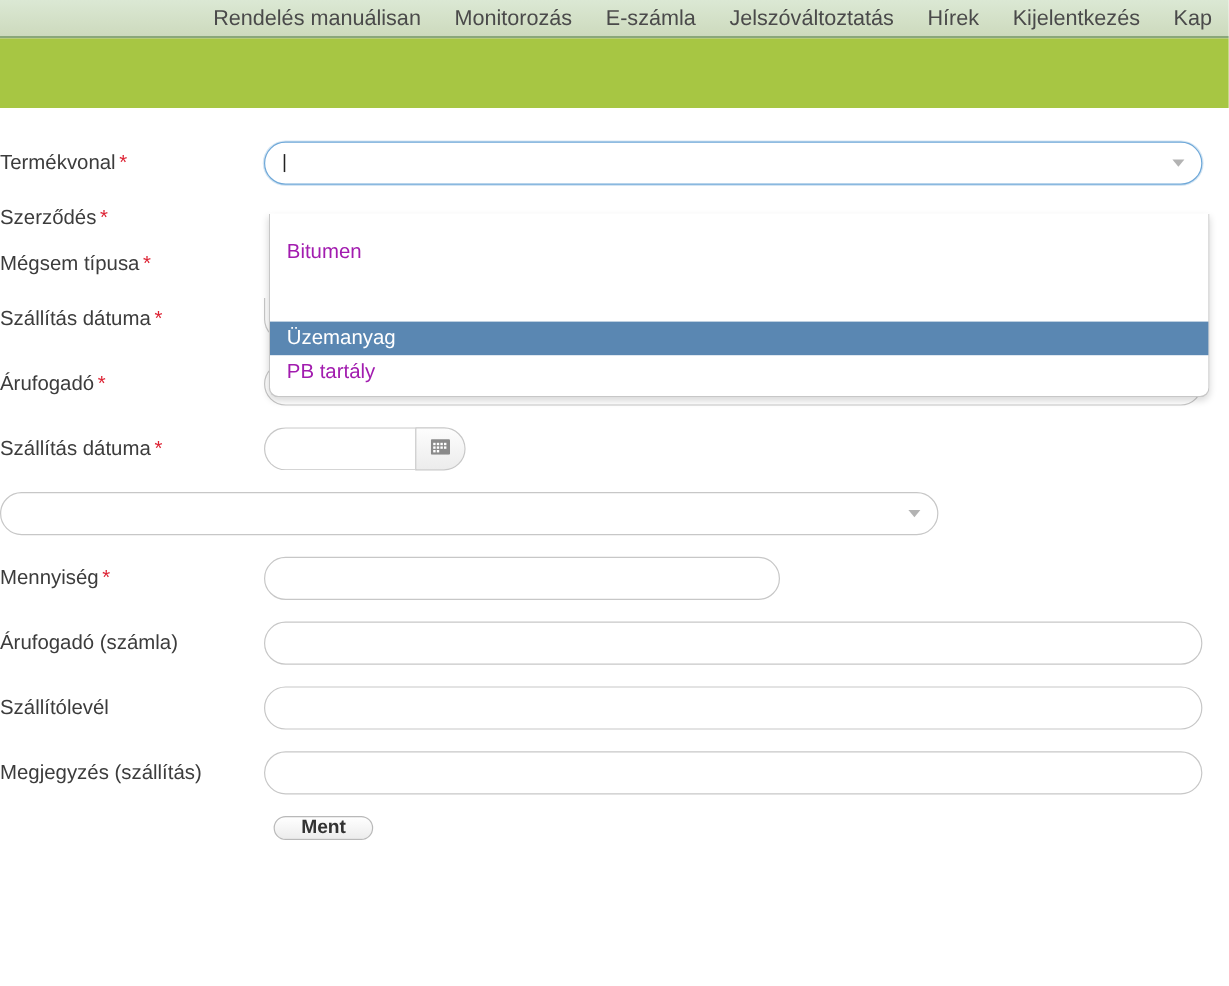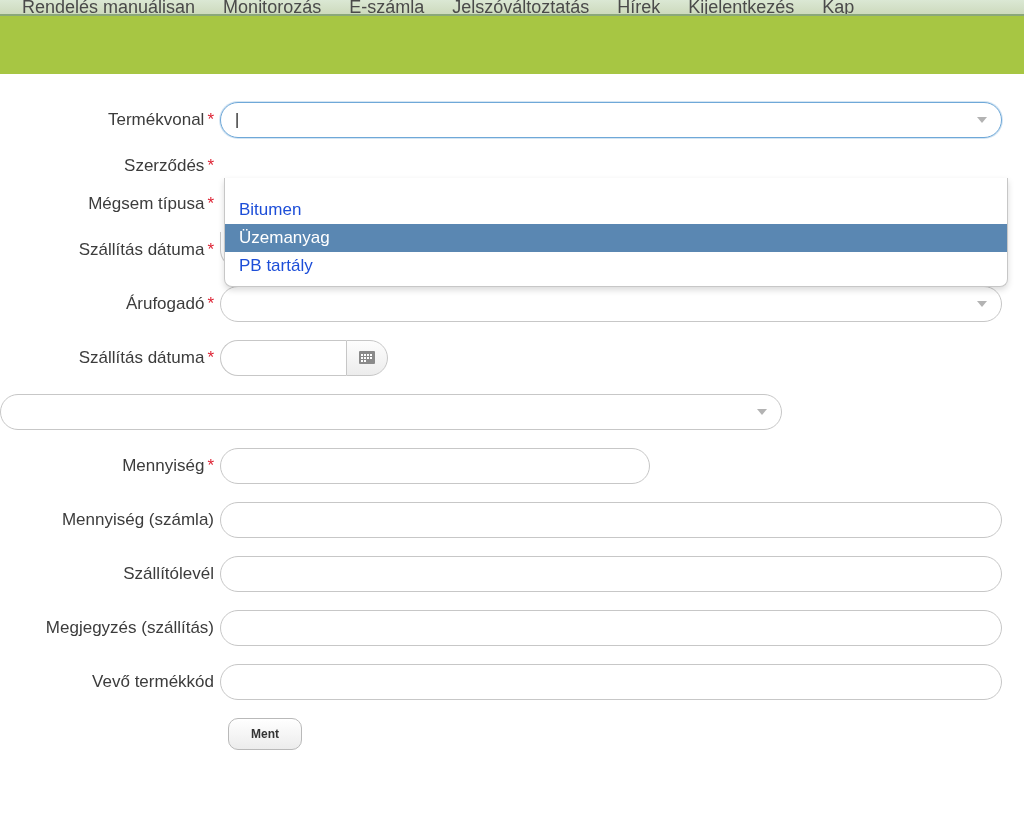--- a/index.html
+++ b/index.html
@@ -6,26 +6,27 @@
   body {
     font-family: Arial, Helvetica, sans-serif;
     font-size: 16px;
     color: #444;
     background: #fff;
     width: 1024px;
   }
   .topnav {
     background: linear-gradient(#dbe8d4,#cddabd);
     border-bottom: 2px solid #8aa77a;
-    height: 16px;
+    height: 32px;
     display: flex;
     align-items: center;
     padding-left: 8px;
     overflow: hidden;
     white-space: nowrap;
+    justify-content: flex-end;
   }
   .topnav .item {
     color: #4a4a4a;
     font-size: 18px;
     padding: 0 14px;
     cursor: pointer;
   }
   .greenbar {
     background: #a7c643;
     height: 58px;
@@ -33,21 +34,20 @@
   .form {
     padding-top: 28px;
   }
   .row {
     display: flex;
     align-items: center;
     margin-bottom: 18px;
   }
   .label {
     width: 214px;
-    text-align: right;
     margin-right: 6px;
     font-size: 17px;
     color: #3c3c3c;
   }
   .req { color: #d23; margin-left: 3px; }
   .controls { flex: 1; display: flex; align-items: center; padding-right: 12px; }
   .input, .combo, .combo-open {
     height: 36px;
     border: 1px solid #c7c7c7;
     border-radius: 18px;
@@ -89,25 +89,26 @@
     border-radius: 0 0 8px 8px;
     box-shadow: 0 3px 6px rgba(0,0,0,0.15);
     z-index: 10;
     padding-top: 18px;
     padding-bottom: 6px;
   }
   .dropdown .opt {
     padding: 4px 14px;
     font-size: 17px;
     cursor: pointer;
-    color:#1d4ed8;
+    color:#a21caf;
   }
   .dropdown .opt.selected {
     background: #5a87b2;
     color: #fff;
+    margin-top: 44px;
   }
   .dateinput {
     display: flex;
     align-items: center;
   }
   .dateinput .txt {
     width: 126px; height: 36px;
     border: 1px solid #c7c7c7;
     border-right: none;
     border-radius: 18px 0 0 18px;
@@ -118,26 +119,26 @@
     width: 42px; height: 36px;
     border: 1px solid #c7c7c7;
     border-radius: 0 18px 18px 0;
     background: linear-gradient(#fdfdfd,#ececec);
     display:flex; align-items:center; justify-content:center;
   }
   .cal svg { fill:#8a8a8a; }
   .qty { width: 430px; }
   .buttons { margin-left: 228px; margin-top: 4px; display:flex; gap: 14px; }
   .btn {
-    height: 32px;
+    height: 20px;
     padding: 0 22px;
     border: 1px solid #b9b9b9;
     border-radius: 10px;
     background: linear-gradient(#fff,#ececec);
-    font-size: 12px;
+    font-size: 16px;
     font-weight: bold;
     color:#333;
     cursor:pointer;
   }
   .behind-value {
     color:#555; font-size:17px;
   }
 </style>
 </head>
 <body>
@@ -244,46 +245,40 @@
   <div class="row">
     <div class="label">
       <span>Mennyiség</span><span class="req">*</span>
     </div>
     <div class="controls">
       <input class="input qty" value="" style="">
     </div>
   </div>
 
   <div class="row">
-    <div class="label">Mennyiség (számla)</div>
+    <div class="label">Árufogadó (számla)</div>
     <div class="controls">
       <input class="input full" value="" style="">
     </div>
   </div>
 
   <div class="row">
     <div class="label">Szállítólevél</div>
     <div class="controls">
       <input class="input full" value="" style="">
     </div>
   </div>
 
   <div class="row">
     <div class="label">Megjegyzés (szállítás)</div>
     <div class="controls">
       <input class="input full" value="" style="">
     </div>
   </div>
 
-  <div class="row">
-    <div class="label">Vevő termékkód</div>
-    <div class="controls">
-      <input class="input full" value="" style="">
-    </div>
-  </div>
 
   <div class="buttons">
     <button class="btn">Ment</button>
   </div>
 
 </div>
 
 <div class="dropdown">
   <div class="opt">Bitumen</div>
   <div class="opt selected">Üzemanyag</div>

